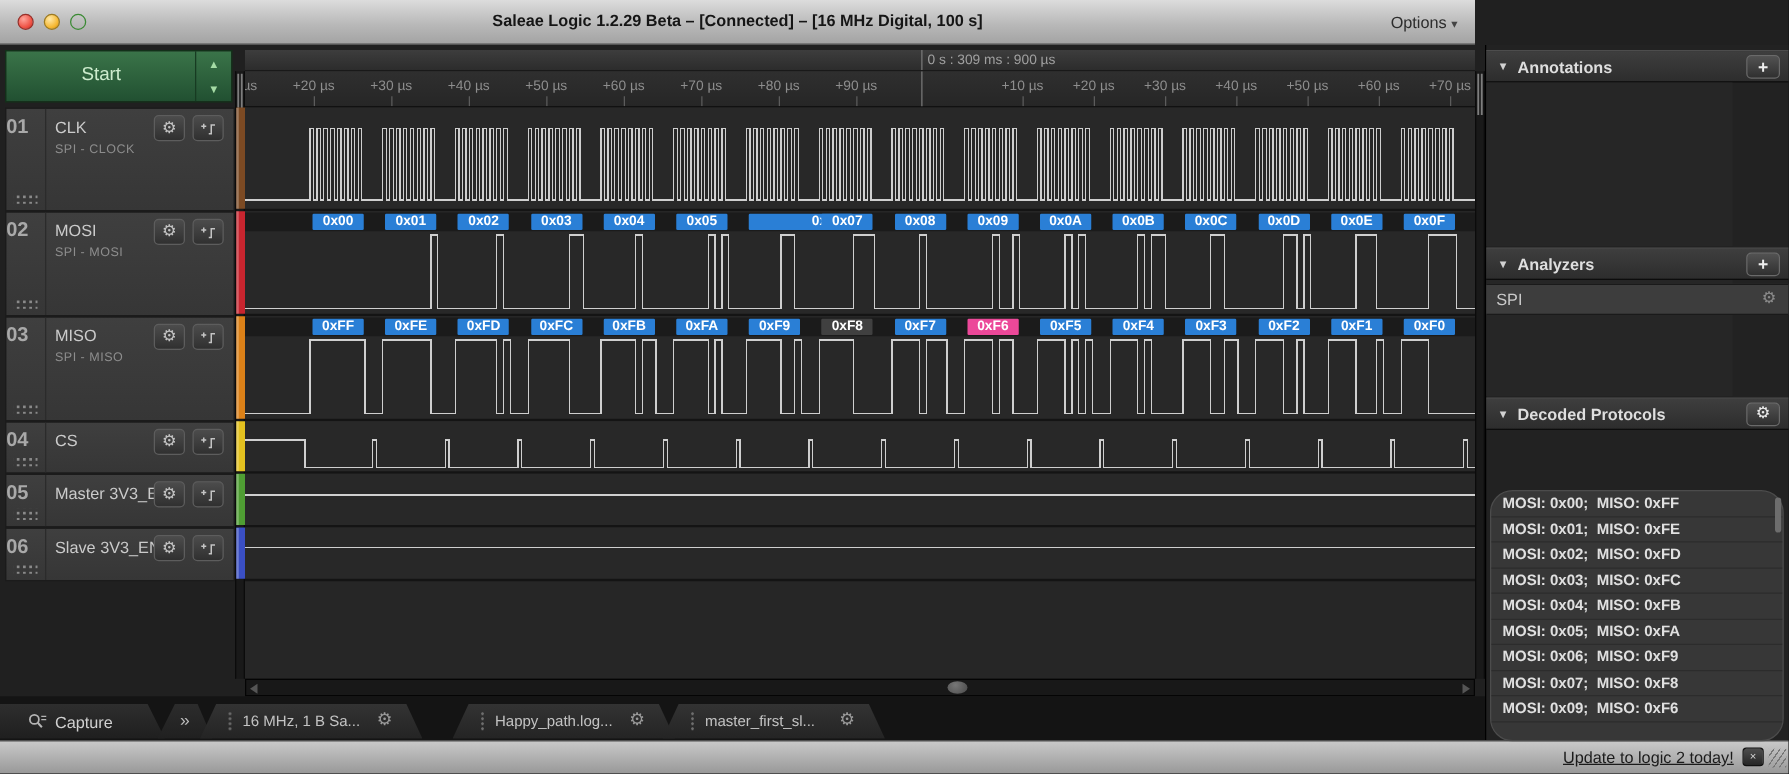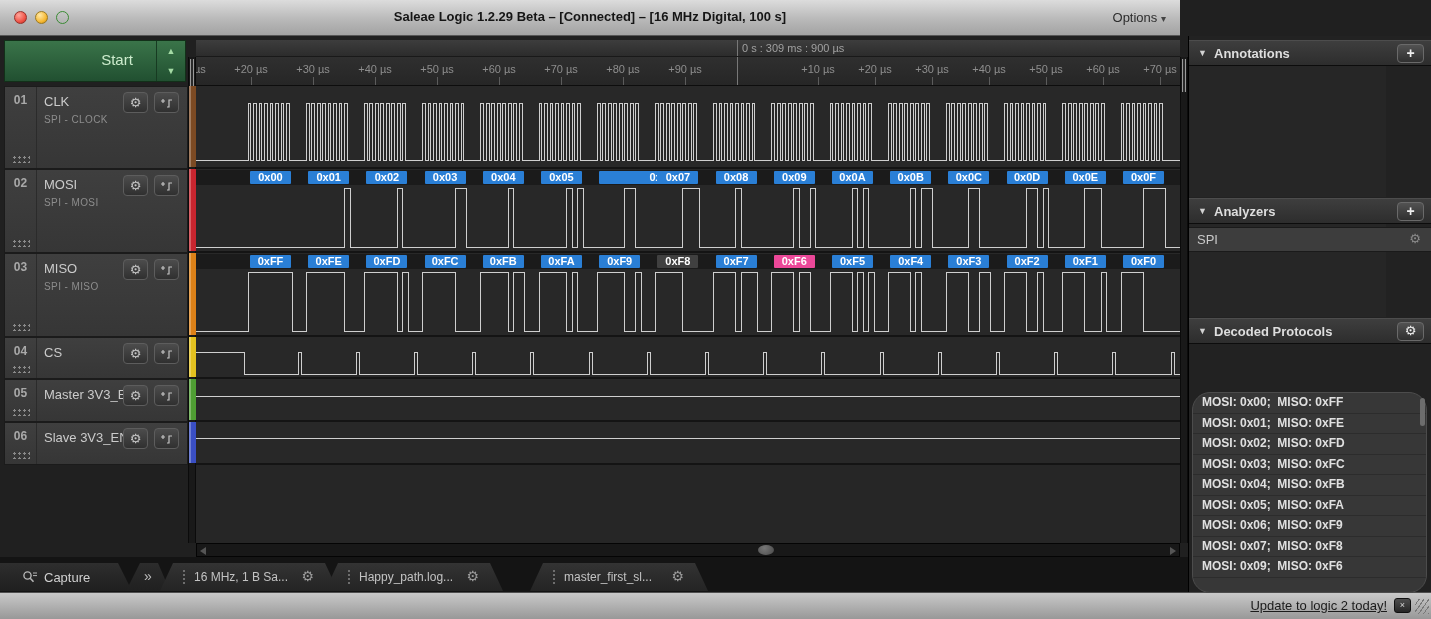--- a/index.html
+++ b/index.html
@@ -15,36 +15,36 @@
   .light.yellow{background:radial-gradient(circle at 35% 30%,#ffe9a8,#f5b62e 65%,#b27c1a);border:1px solid #9c7a22;}
   .light.green{background:radial-gradient(circle at 35% 30%,#c0f0b0,#57c64a 65%,#2f8a2b;);border:1px solid #3a8a33;}
   .win-title{position:absolute;left:0;top:9px;width:100%;text-align:center;font-size:13px;font-weight:bold;color:#151515;}
   .options{position:absolute;right:14px;top:10px;font-size:13px;color:#2d2d2d;cursor:default;}
   .options .caret{font-size:10px;color:#444;}
 
   
   .start-btn{position:absolute;left:4px;top:40px;width:182px;height:42px;
     background:linear-gradient(#387347,#27583406 60%,#1f4a2c);
     background:linear-gradient(#3a7449,#215031);border:1px solid #123019;box-sizing:border-box;}
-  .start-label{position:absolute;left:0;top:10px;width:152px;text-align:center;font-size:15px;color:#cdeccd;padding-left:36px;}
+  .start-label{position:absolute;left:0;top:10px;width:152px;text-align:center;font-size:15px;color:#cdeccd;}
   .start-arrows{position:absolute;right:0;top:0;width:28px;height:100%;border-left:1px solid #173b22;}
   .arrow-btn{position:absolute;left:0;width:28px;height:50%;text-align:center;color:#a5dba5;font-size:9px;line-height:20px;cursor:pointer;}
   .arrow-btn.up{top:0;} .arrow-btn.down{top:50%;}
 
   
   .ch-row{position:absolute;left:4px;width:184px;background:linear-gradient(#3f3f3f,#363636);
     border:1px solid #1b1b1b;box-sizing:border-box;}
   #channel-rows .ch-row:nth-of-type(1){top:86px;height:83px;}
   #channel-rows .ch-row:nth-of-type(2){top:169px;height:84px;}
   #channel-rows .ch-row:nth-of-type(3){top:253px;height:84px;}
   #channel-rows .ch-row:nth-of-type(4){top:337px;height:42px;}
   #channel-rows .ch-row:nth-of-type(5){top:379px;height:43px;}
   #channel-rows .ch-row:nth-of-type(6){top:422px;height:43px;}
   .ch-num{position:absolute;left:0;top:0;width:31px;height:100%;border-right:1px solid #2b2b2b;}
-  .ch-num span{position:absolute;left:0;top:6px;width:100%;text-align:center;font-size:12px;font-weight:bold;color:#a9a9a9;}
+  .ch-num span{position:absolute;left:0;top:6px;width:100%;text-align:left;font-size:16px;font-weight:bold;color:#a9a9a9;}
   .ch-name{position:absolute;left:39px;top:7px;font-size:13px;color:#cbcbcb;white-space:nowrap;}
   .ch-sub{position:absolute;left:39px;top:27px;font-size:10px;color:#8d8d8d;letter-spacing:.4px;}
   .mini-btn{position:absolute;top:5px;width:25px;height:21px;border-radius:4px;box-sizing:border-box;
     background:linear-gradient(#4c4c4c,#303030);border:1px solid #5d5d5d;color:#c4c4c4;
     text-align:center;cursor:pointer;}
   .mini-btn.gear{right:39px;font-family:"DejaVu Sans",sans-serif;font-size:13px;line-height:19px;}
   .mini-btn.trig{right:8px;}
   .mini-btn.trig svg{margin-top:4px;}
   .ch-dots{position:absolute;left:6px;bottom:5px;width:19px;height:9px;
     background-image:radial-gradient(#8a8a8a 1px,transparent 1.3px);background-size:5px 5px;background-position:1px 1px;}
@@ -96,21 +96,21 @@
   .capture-tab{position:absolute;left:0;bottom:1px;width:132px;height:28px;
     background:linear-gradient(#2e2e2e,#1f1f1f);clip-path:polygon(0 0,118px 0,132px 100%,0 100%);cursor:pointer;}
   .capture-tab .cap-label{position:absolute;left:44px;top:7px;font-size:13px;color:#d0d0d0;}
   .capture-tab svg{position:absolute;left:22px;top:7px;}
   .more-chip{position:absolute;left:126px;bottom:1px;width:44px;height:28px;
     clip-path:polygon(14px 0,32px 0,44px 100%,0 100%);background:linear-gradient(#2c2c2c,#202020);
     color:#bdbdbd;font-size:14px;text-align:center;line-height:26px;cursor:pointer;}
   .tab{position:absolute;bottom:1px;width:178px;height:28px;cursor:pointer;
     clip-path:polygon(13px 0,calc(100% - 13px) 0,100% 100%,0 100%);
     background:linear-gradient(#333333,#242424);}
-  #tabs .tab:nth-of-type(1){left:160px;} #tabs .tab:nth-of-type(2){left:325px;} #tabs .tab:nth-of-type(3){left:530px;}
+  #tabs .tab:nth-of-type(1){left:160px;} #tabs .tab:nth-of-type(2){left:362px;} #tabs .tab:nth-of-type(3){left:530px;}
   .tab-dots{position:absolute;left:22px;top:6px;width:4px;height:16px;
     background-image:radial-gradient(#6e6e6e 1px,transparent 1.2px);background-size:4px 4px;}
   .tab-label{position:absolute;left:34px;top:7px;width:104px;font-size:12px;color:#c3c3c3;white-space:nowrap;overflow:hidden;}
   .tab-gear{position:absolute;right:24px;top:5px;font-family:"DejaVu Sans",sans-serif;font-size:14px;color:#9a9a9a;cursor:pointer;}
 
   
   .bottombar{position:absolute;left:0;top:592px;width:1431px;height:27px;
     background:linear-gradient(#c9c9c9,#989898);border-top:1px solid #4f4f4f;box-sizing:border-box;}
   .update-link{position:absolute;right:44px;top:5px;font-size:13px;color:#1b1b1b;text-decoration:underline;cursor:pointer;}
   .xbtn{position:absolute;right:20px;top:5px;width:17px;height:15px;border-radius:3px;box-sizing:border-box;

